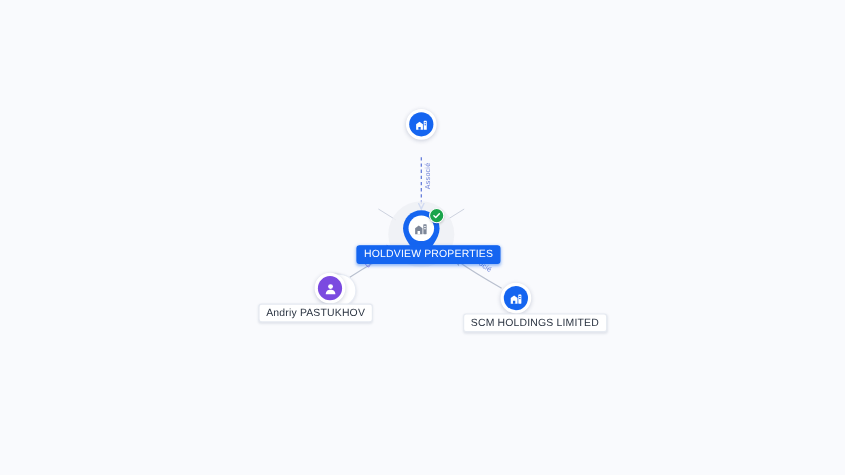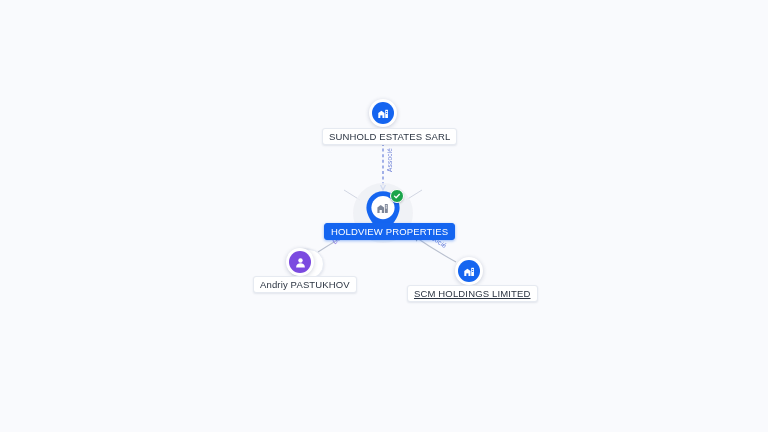--- a/index.html
+++ b/index.html
@@ -154,49 +154,48 @@
         <svg width="13" height="13" viewBox="0 0 16 16" aria-hidden="true">
           <path d="M1.6 13.6 V7.4 L5.4 4.5 L9.2 7.4 V13.6 Z" fill="#ffffff"></path>
           <path d="M4.1 13.6 V10.3 H6.7 V13.6 Z" fill="#1565f0"></path>
           <rect x="10.1" y="3.3" width="3.4" height="10.3" rx="0.5" fill="#ffffff"></rect>
           <rect x="11.0" y="5.0" width="1.6" height="1.2" fill="#1565f0"></rect>
           <rect x="11.0" y="7.3" width="1.6" height="1.2" fill="#1565f0"></rect>
         </svg>
       </div>
     </div>
   </div>
-  <div class="label plain" style="left:322px; top:128px;">SUNHOLD ESTATES SARL</div>
 
   <div class="stack" style="left:284px; top:247px;"></div>
   <div class="node" style="left:286px; top:248px;">
     <div class="circle-node">
       <div class="disc purple">
         <svg width="13" height="13" viewBox="0 0 16 16" aria-hidden="true">
           <circle cx="8" cy="5.6" r="2.7" fill="#ffffff"></circle>
           <path d="M2.6 14.2 C2.6 10.6 5.0 9.0 8 9.0 C11 9.0 13.4 10.6 13.4 14.2 Z" fill="#ffffff"></path>
         </svg>
       </div>
     </div>
   </div>
-  <div class="label plain" style="left:253px; top:276px;">Andriy PASTUKHOV</div>
+  <div class="label plain" style="left:235px; top:276px;">Andriy PASTUKHOV</div>
 
   <div class="node" style="left:455px; top:257px;">
     <div class="circle-node">
       <div class="disc blue">
         <svg width="13" height="13" viewBox="0 0 16 16" aria-hidden="true">
           <path d="M1.6 13.6 V7.4 L5.4 4.5 L9.2 7.4 V13.6 Z" fill="#ffffff"></path>
           <path d="M4.1 13.6 V10.3 H6.7 V13.6 Z" fill="#1565f0"></path>
           <rect x="10.1" y="3.3" width="3.4" height="10.3" rx="0.5" fill="#ffffff"></rect>
           <rect x="11.0" y="5.0" width="1.6" height="1.2" fill="#1565f0"></rect>
           <rect x="11.0" y="7.3" width="1.6" height="1.2" fill="#1565f0"></rect>
         </svg>
       </div>
     </div>
   </div>
-  <div class="label plain" style="left:407px; top:285px;text-decoration:underline;">SCM HOLDINGS LIMITED</div>
+  <div class="label plain" style="left:421px; top:285px;">SCM HOLDINGS LIMITED</div>
 
   <div class="halo" style="left:353px; top:183px;"></div>
 
   <div class="node pin" style="left:363px; top:189px;">
     <svg width="40" height="48" viewBox="0 0 40 48" aria-hidden="true">
       <path d="M20 2.2 C10.8 2.2 3.4 9.6 3.4 18.8 C3.4 29.4 16.0 42.0 20 45.8
                C24.0 42.0 36.6 29.4 36.6 18.8 C36.6 9.6 29.2 2.2 20 2.2 Z" fill="#1565f0"></path>
       <circle cx="20" cy="18.6" r="11.6" fill="#ffffff"></circle>
     </svg>
     <div style="position:absolute;left:13px;top:12px;">

